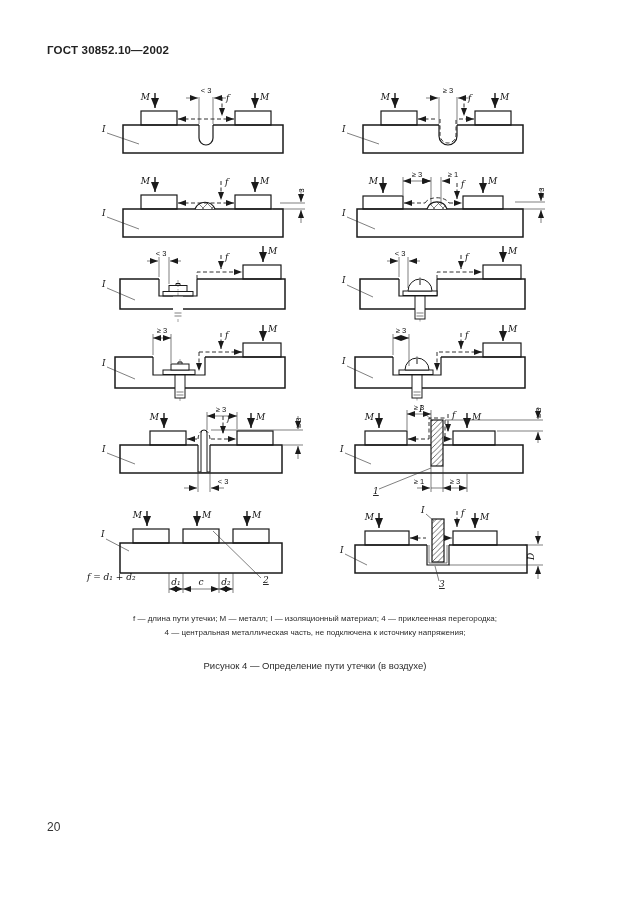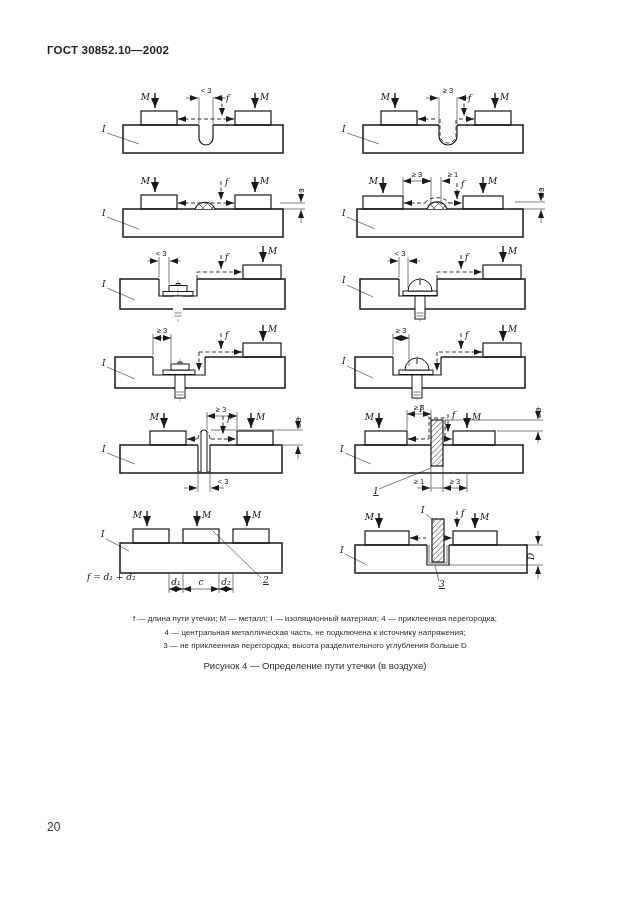--- a/index.html
+++ b/index.html
@@ -389,18 +389,17 @@
       <line class="thin" x1="203" y1="74" x2="203" y2="61" marker-end="url(#ae)"></line>
       <text class="it" transform="translate(199,55) rotate(-90)">D</text>
       <text class="it ul" x="104" y="82">3</text>
       <line class="thin" x1="104" y1="76" x2="100" y2="61"></line>
     </g>
   </svg>
 
   <div class="cap">
     <div>f — длина пути утечки; М — металл; I — изоляционный материал; 4 — приклеенная перегородка;</div>
     <div>4 — центральная металлическая часть, не подключена к источнику напряжения;</div>
-    <div>3 — не приклеенная перегородка; высота разделительного углубления больше D</div>
   </div>
   <div class="figcap">Рисунок 4 — Определение пути утечки (в воздухе)</div>
 
   <div class="pagenum">20</div>
 </div>
 
 </body></html>

